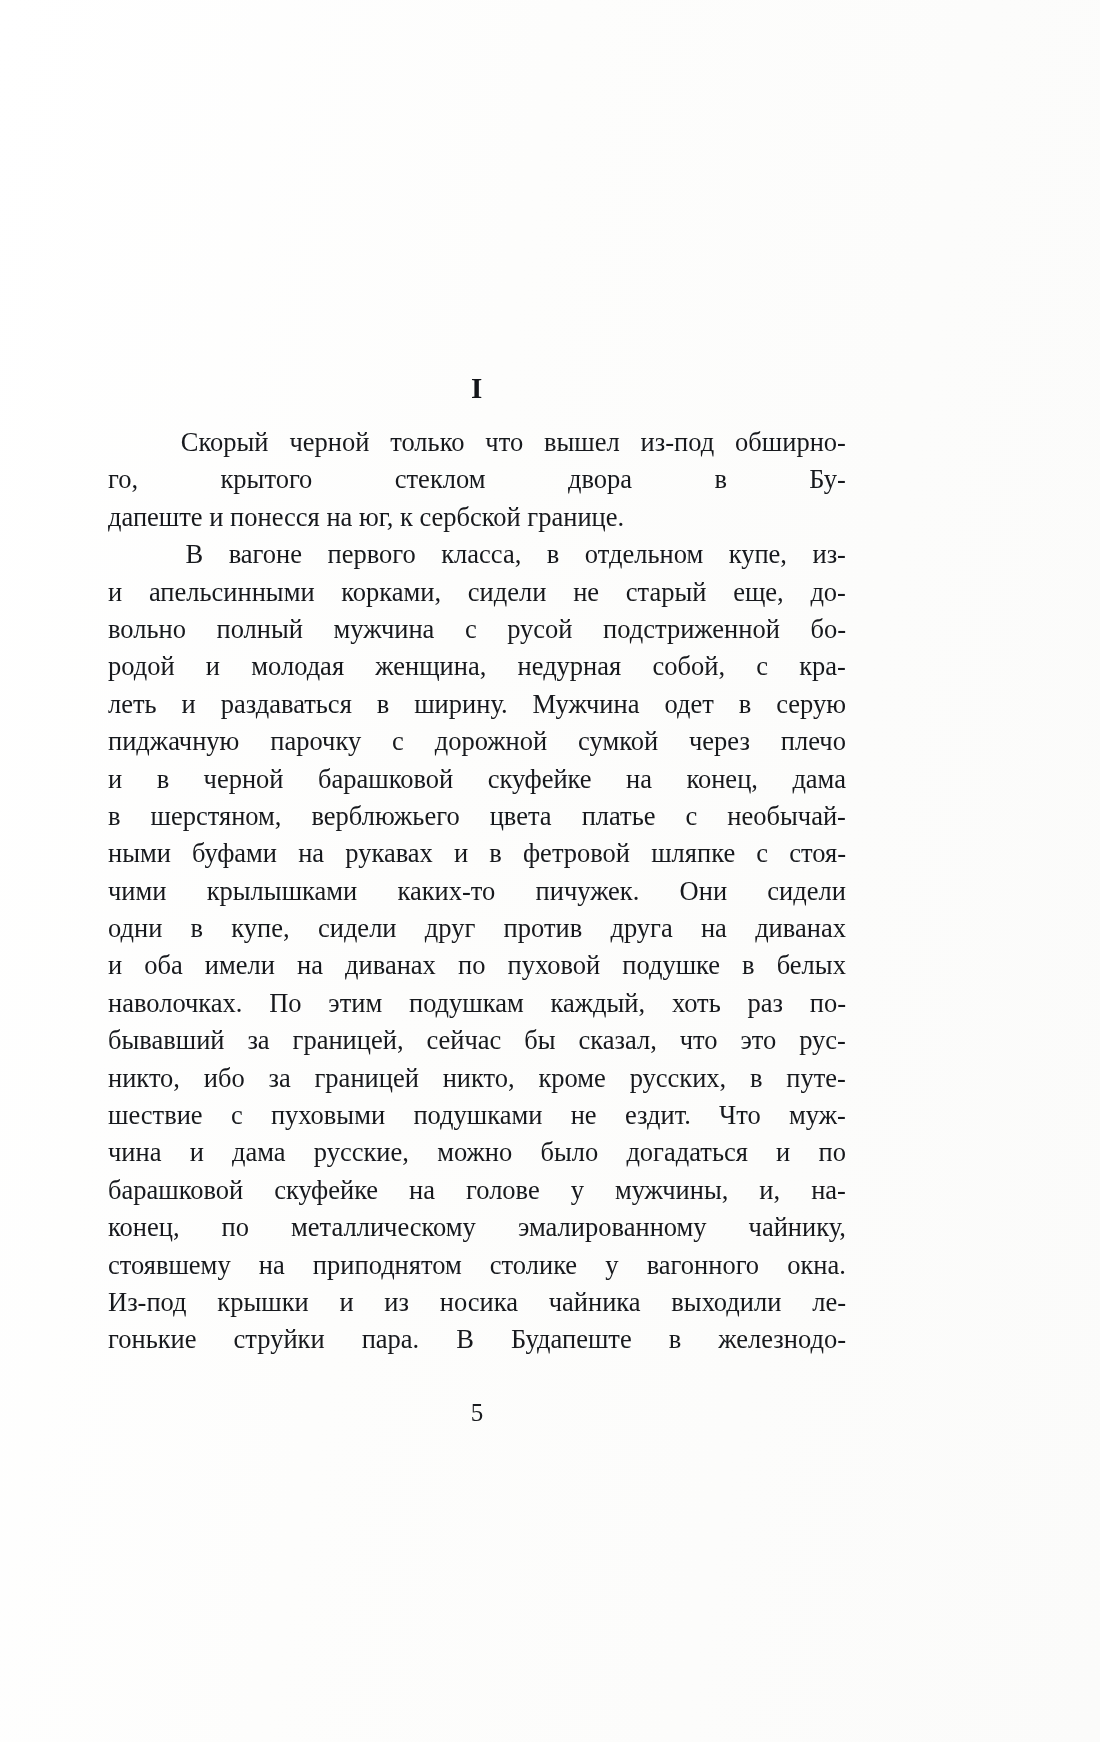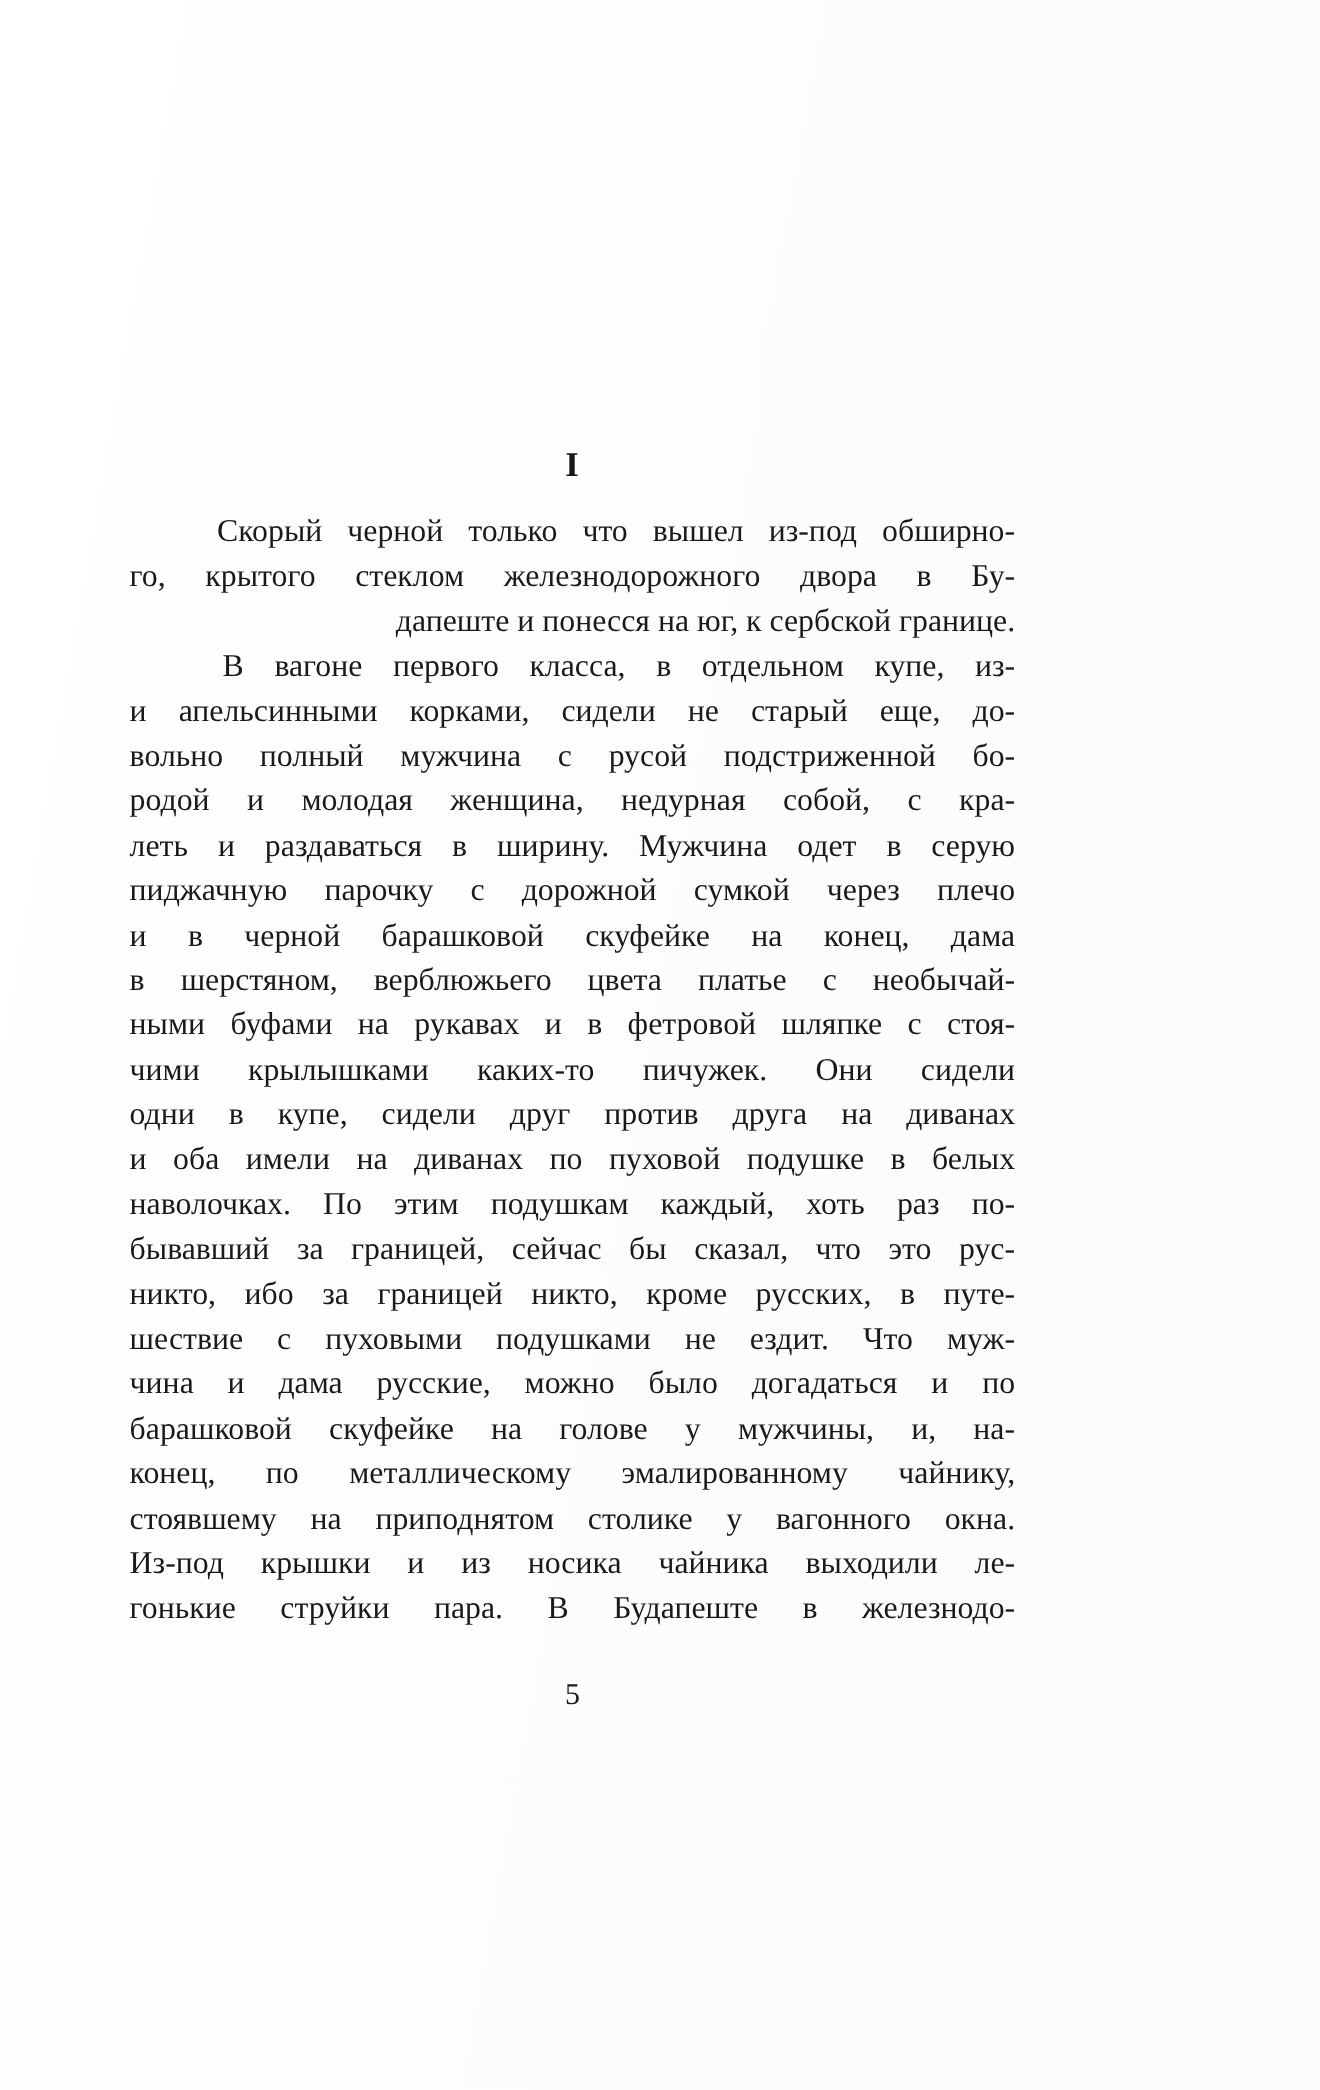--- a/index.html
+++ b/index.html
@@ -64,21 +64,21 @@
     font-size: 26.5px;
     white-space: pre;
     color: #17191d;
   }
   
   .line.just {
     justify-content: space-between;
   }
   
   .line.flush {
-    justify-content: flex-end;
+    justify-content: flex-start;
   }
   .line.flush .w { white-space: pre; }
   .line .w {
     display: inline-block;
   }
   .indent {
     display: inline-block;
     width: 52px;
     flex: 0 0 auto;
   }
@@ -96,21 +96,21 @@
 <body>
 
 <div class="page">
   <div class="content">
 
     <div class="chapter-number">I</div>
 
     <div class="body-text">
         <div class="para">
           <div class="line just"><span class="indent"></span><span class="w">Скорый</span><span class="w">черной</span><span class="w">только</span><span class="w">что</span><span class="w">вышел</span><span class="w">из-под</span><span class="w">обширно-</span></div>
-          <div class="line just"><span class="w">го,</span><span class="w">крытого</span><span class="w">стеклом</span><span class="w">железнодорожного</span><span class="w">двора</span><span class="w">в</span><span class="w">Бу-</span></div>
+          <div class="line just"><span class="w">го,</span><span class="w">крытого</span><span class="w">стеклом</span><span class="w">двора</span><span class="w">в</span><span class="w">Бу-</span></div>
           <div class="line flush"><span class="w">дапеште и понесся на юг, к сербской границе.</span></div>
         </div>
         <div class="para">
           <div class="line just"><span class="indent"></span><span class="w">В</span><span class="w">вагоне</span><span class="w">первого</span><span class="w">класса,</span><span class="w">в</span><span class="w">отдельном</span><span class="w">купе,</span><span class="w">из-</span></div>
           <div class="line just"><span class="w">и</span><span class="w">апельсинными</span><span class="w">корками,</span><span class="w">сидели</span><span class="w">не</span><span class="w">старый</span><span class="w">еще,</span><span class="w">до-</span></div>
           <div class="line just"><span class="w">вольно</span><span class="w">полный</span><span class="w">мужчина</span><span class="w">с</span><span class="w">русой</span><span class="w">подстриженной</span><span class="w">бо-</span></div>
           <div class="line just"><span class="w">родой</span><span class="w">и</span><span class="w">молодая</span><span class="w">женщина,</span><span class="w">недурная</span><span class="w">собой,</span><span class="w">с</span><span class="w">кра-</span></div>
           <div class="line just"><span class="w">леть</span><span class="w">и</span><span class="w">раздаваться</span><span class="w">в</span><span class="w">ширину.</span><span class="w">Мужчина</span><span class="w">одет</span><span class="w">в</span><span class="w">серую</span></div>
           <div class="line just"><span class="w">пиджачную</span><span class="w">парочку</span><span class="w">с</span><span class="w">дорожной</span><span class="w">сумкой</span><span class="w">через</span><span class="w">плечо</span></div>
           <div class="line just"><span class="w">и</span><span class="w">в</span><span class="w">черной</span><span class="w">барашковой</span><span class="w">скуфейке</span><span class="w">на</span><span class="w">конец,</span><span class="w">дама</span></div>

